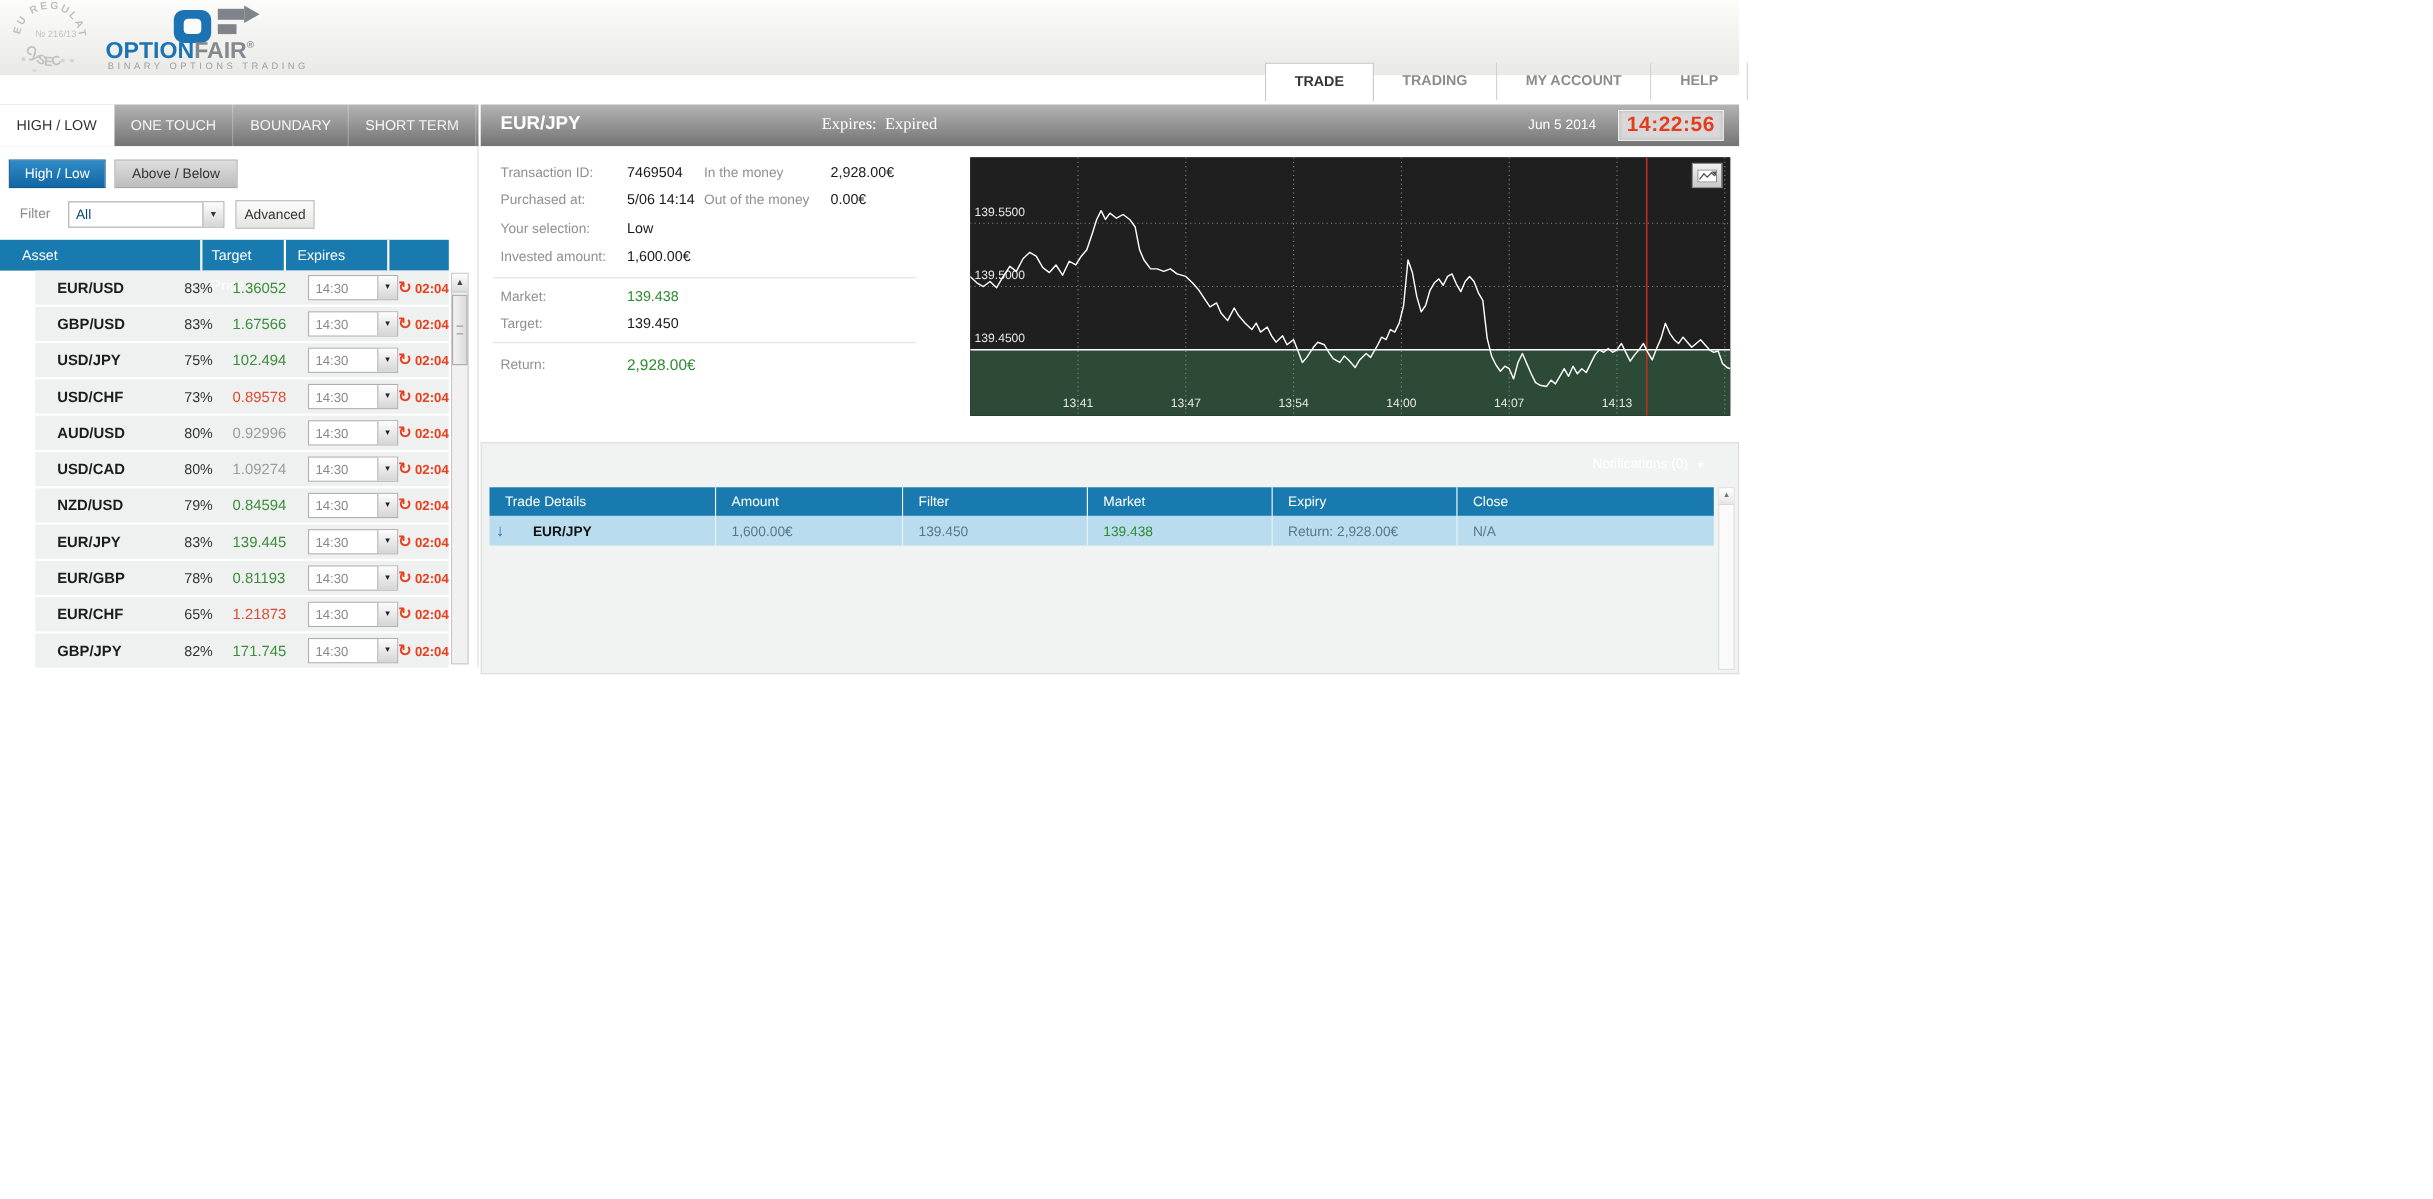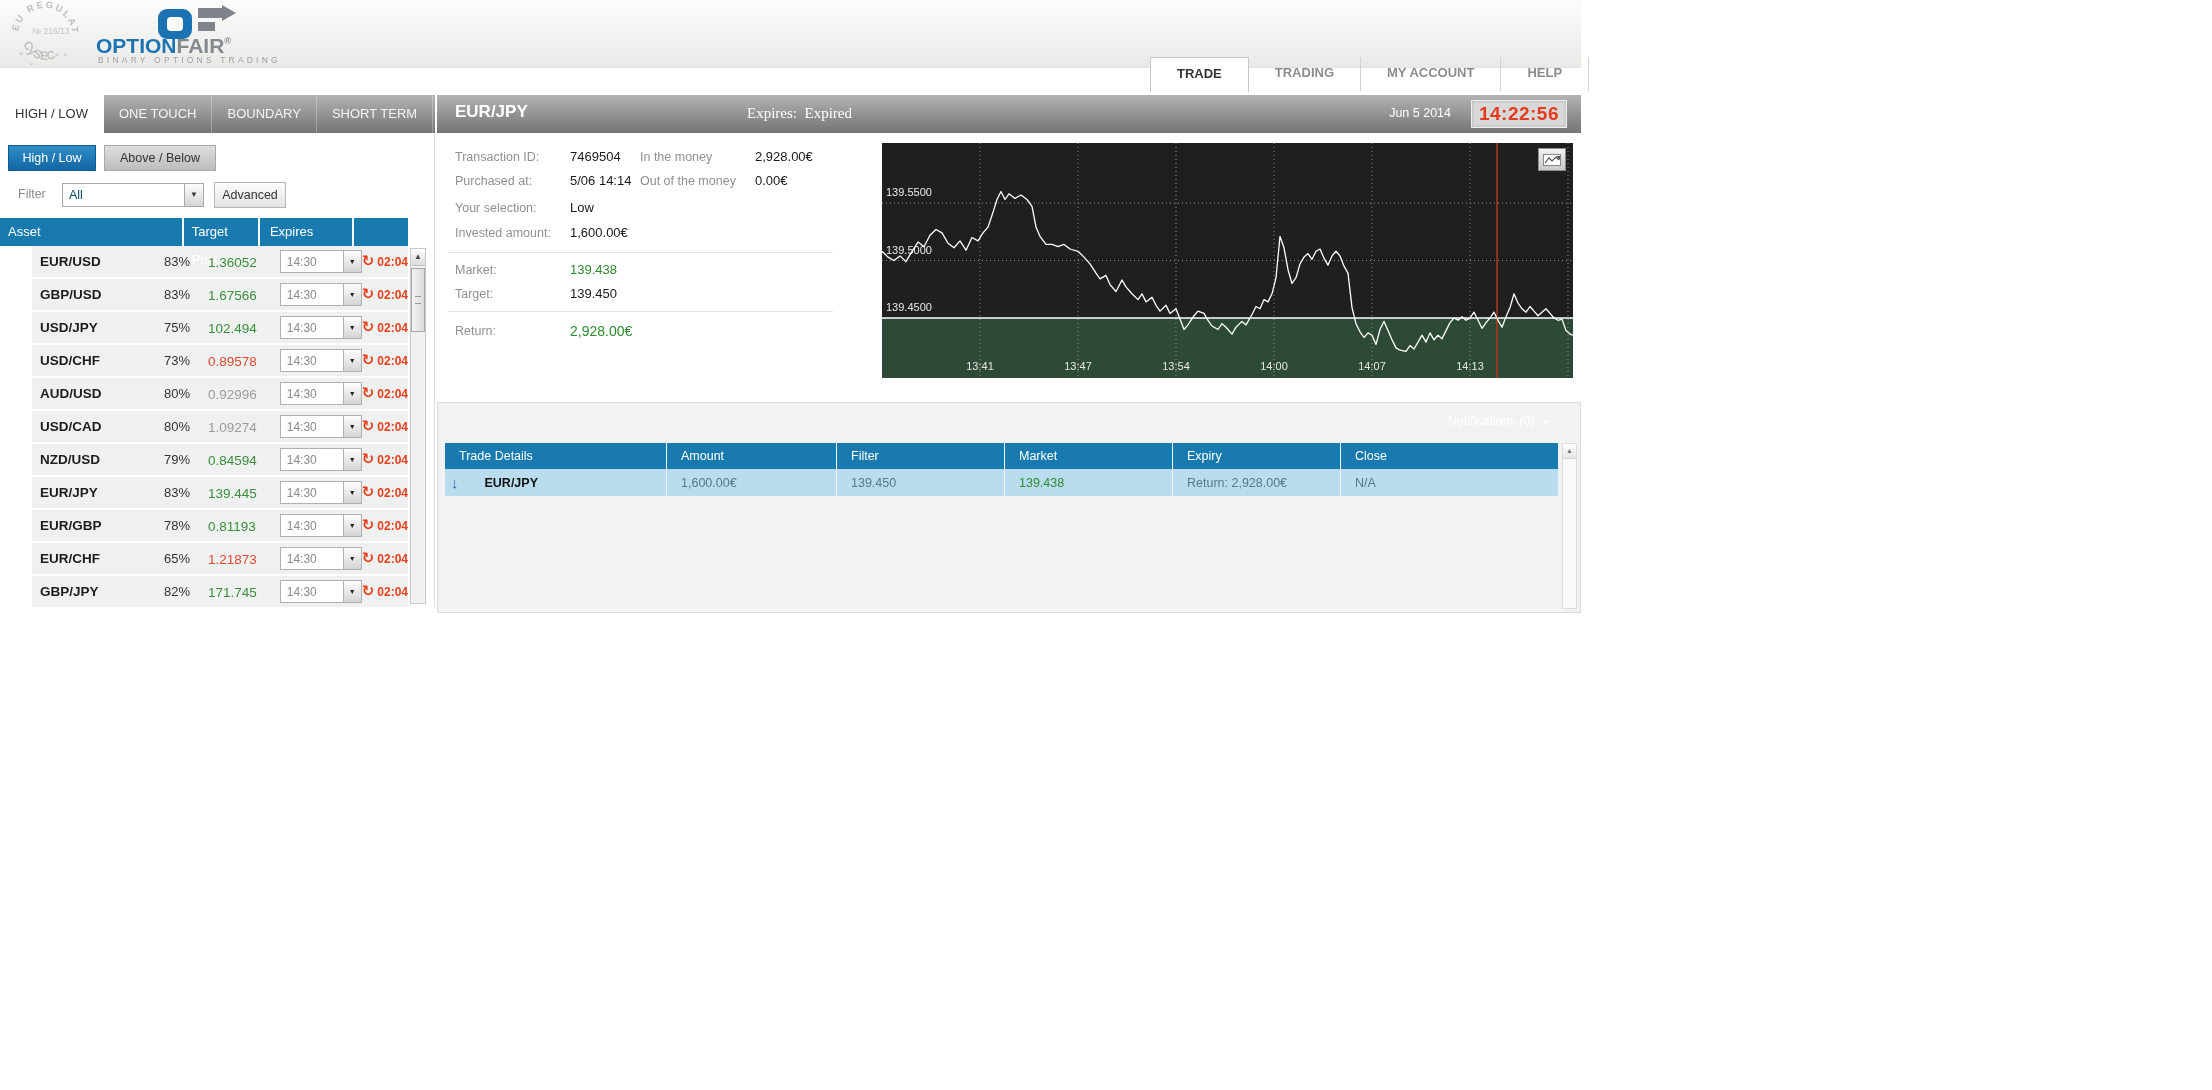--- a/index.html
+++ b/index.html
@@ -32,21 +32,21 @@
   .select{position:absolute;left:62px;top:1px;width:140px;height:22px;border:1px solid #a8a8a8;
           background:#fff;display:flex;align-items:center;justify-content:space-between;cursor:pointer;}
   .select .val{font-size:12.5px;color:#0c4a6e;padding-left:6px;}
   .select .drop{width:18px;height:100%;background:linear-gradient(#fdfdfd,#d5d5d5);
           border-left:1px solid #a8a8a8;text-align:center;font-size:8px;line-height:22px;color:#333;}
   .btn-adv{position:absolute;left:214px;top:0;width:70px;height:24px;line-height:24px;text-align:center;
           background:linear-gradient(#fdfdfd,#e4e4e2);border:1px solid #b6b6b4;font-size:12.5px;color:#333;cursor:pointer;}
   .atable{position:absolute;left:0;top:85px;width:408px;}
   .ahead{display:flex;height:28px;background:#187aae;color:#fff;font-size:13px;}
   .ahead div{line-height:28px;border-right:2px solid #fff;box-sizing:border-box;}
-  .ac1{width:204px;padding-left:8px;}
+  .ac1{width:204px;padding-left:20px;}
   .ac2{width:84px;padding-left:8px;}
   .ac3{width:104px;padding-left:10px;}
   .ac4{width:60px;border-right:none !important;}
   .arow{display:flex;height:31px;background:#eff1f0;border-bottom:2px solid #fff;align-items:center;margin-left:32px;}
   .arow .ac1{display:flex;justify-content:space-between;align-items:center;padding-right:10px;}
   .aname{font-size:13.5px;font-weight:bold;color:#1c1c1c;}
   .apay{font-size:13px;color:#333;}
   .aprice{font-size:13.5px;}
   .aprice.green{color:#3c8d3c;} .aprice.red{color:#e04a31;} .aprice.gray{color:#9b9b9b;}
   .expsel{width:80px;height:21px;border:1px solid #b0b0b0;background:#fff;display:flex;
@@ -89,21 +89,21 @@
        border:1px solid #dadcdb;box-sizing:border-box;}
   .btabs{position:absolute;left:0;top:0;width:100%;height:36px;display:flex;}
   .btabs .gtab{height:36px;line-height:36px;}
   .notif{position:absolute;right:30px;top:0;height:36px;line-height:36px;font-size:12.5px;color:#fff;cursor:pointer;}
   .notif .car{font-size:8px;margin-left:4px;}
   .ttable{position:absolute;left:7px;top:40px;width:1113px;}
   .thead{display:flex;height:26px;background:#187aae;color:#fff;font-size:12.5px;}
   .thead div{line-height:26px;padding-left:14px;border-right:1px solid #fff;box-sizing:border-box;}
   .trow{display:flex;height:27px;background:#b9dcee;align-items:center;font-size:12.5px;}
   .trow>div{height:100%;display:flex;align-items:center;padding-left:14px;border-right:1px solid rgba(255,255,255,.7);box-sizing:border-box;}
-  .tc1{width:222px;} .tc2{width:170px;} .tc3{width:168px;} .tc4{width:168px;} .tc5{width:168px;} .tc6{width:207px;border-right:none !important;}
+  .tc1{width:206px;} .tc2{width:170px;} .tc3{width:168px;} .tc4{width:168px;} .tc5{width:168px;} .tc6{width:207px;border-right:none !important;}
   .darr{color:#1c6fb0;font-weight:bold;font-size:15px;margin-left:6px;}
   .tasset{font-weight:bold;color:#111;margin-left:26px;}
   .tgray{color:#5a7886;} .tgreen{color:#2e8b2e;}
   .tscroll{position:absolute;right:3px;top:40px;width:15px;height:166px;background:#fafafa;border:1px solid #ddd;box-sizing:border-box;}
   .tscroll .up{height:14px;text-align:center;font-size:7px;line-height:14px;color:#777;
           background:linear-gradient(#fff,#e6e6e6);border-bottom:1px solid #d5d5d5;cursor:pointer;}
 </style>
 </head>
 <body>
 

